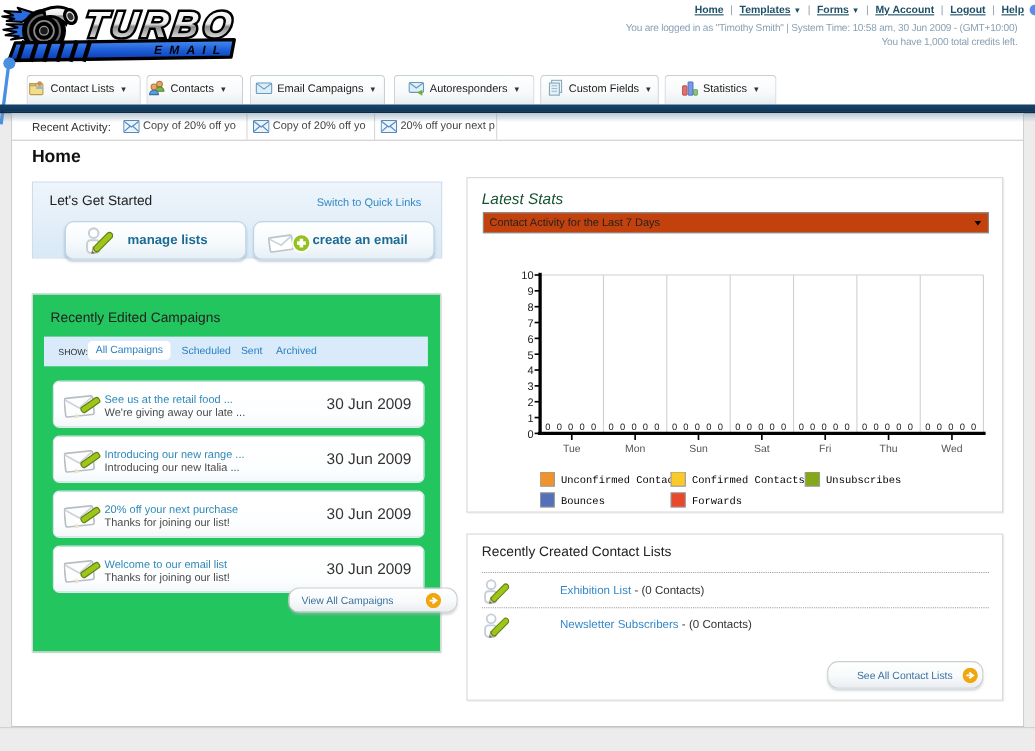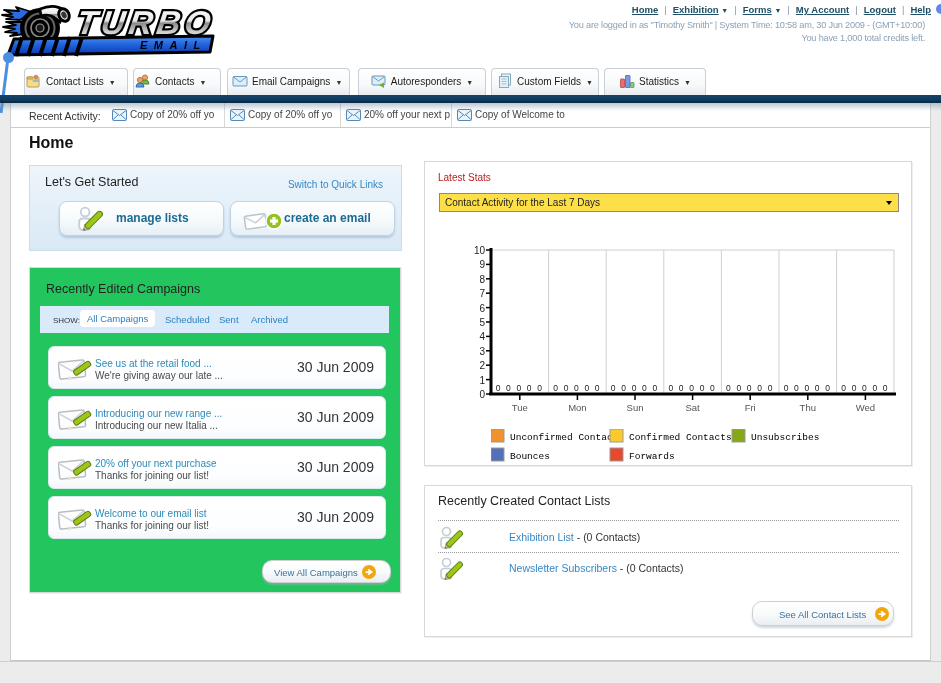--- a/index.html
+++ b/index.html
@@ -30,21 +30,21 @@
 
 
 #recent { position:absolute; left:0; top:0; width:919px; height:25px; border-bottom:1px solid #ccc; font-size:10.5px; color:#333; }
 #recent .lbl { position:absolute; left:18px; top:7px; }
 .ritem { position:absolute; top:0; height:24px; border-right:1px solid #d7d7d7; line-height:24px; padding-left:23px; font-size:10px; color:#444; white-space:nowrap; overflow:hidden; }
 .ritem svg { position:absolute; left:5px; top:6px; }
 
 #home { position:absolute; left:18px; top:31px; font-size:16px; font-weight:bold; color:#111; }
 
 
-#started { position:absolute; left:18px; top:62px; width:373px; height:86px; background:linear-gradient(#eef5fb,#d9e9f6); border:1px solid #cddcec;text-align:right; }
+#started { position:absolute; left:18px; top:62px; width:373px; height:70px; background:linear-gradient(#eef5fb,#d9e9f6); border:1px solid #cddcec;text-align:right; }
 #started h2 { position:absolute; left:15px; top:9px; font-size:12.5px; font-weight:normal; color:#222; }
 #started .switch { position:absolute; right:18px; top:13px; font-size:10px; color:#3389c5; }
 .bigbtn { position:absolute; top:35px; height:35px; width:165px; background:linear-gradient(#ffffff,#f6fafc 55%,#e6eff6); border:1px solid #bed4e4; border-radius:8px; box-shadow:0 2px 2px rgba(140,170,195,0.5); font-size:12px; font-weight:bold; color:#1b6a93; }
 .bigbtn .t { position:absolute; top:9px; }
 .bigbtn svg { position:absolute; }
 
 
 #campaigns { position:absolute; left:18px; top:164px; width:372px; height:326px; border:1px solid #d8d8d8; background:#22c55e; box-shadow:1px 1px 0 #eee; }
 #campaigns h2 { position:absolute; left:16px; top:14px; font-size:12.5px; font-weight:normal; color:#222; }
 #showbar { position:absolute; left:10px; top:38px; width:349px; height:27px; background:#d9ebfa; }
@@ -55,22 +55,22 @@
 .citem .ttl { position:absolute; left:46px; top:11px; font-size:10px; color:#2e89b8; }
 .citem .sub { position:absolute; left:46px; top:23px; font-size:10px; color:#4a4a4a; }
 .citem .date { position:absolute; right:11px; top:12px; font-size:14px; color:#333; }
 .citem svg { position:absolute; left:9px; top:7px; }
 
 .gobtn { position:absolute; background:linear-gradient(#ffffff,#f8fafb 55%,#e9eef3); border:1px solid #cfcfcf; border-radius:10px; box-shadow:0 2px 2px rgba(170,180,190,0.5); font-size:9.5px; color:#3a719f; }
 .gobtn .t { position:absolute; left:11px; top:6px; white-space:nowrap; }
 
 
 #stats { position:absolute; left:413px; top:58px; width:488px; height:305px; border:1px solid #d8d8d8; background:#fff; box-shadow:1px 1px 0 #eee; }
-#stats h2 { position:absolute; left:13px; top:10px; font-size:10px; font-weight:normal; color:#b91c1c; }
-#sel { position:absolute; left:14px; top:31px; width:460px; height:19px; border:1px solid #8a8a8a; background:#fde047; font-size:10px; color:#222; line-height:17px; padding-left:5px; }
+#stats h2 { position:absolute; left:13px; top:10px; font-size:14px; font-weight:normal; color:#14532d;font-style:italic; }
+#sel { position:absolute; left:14px; top:31px; width:460px; height:19px; border:1px solid #8a8a8a; background:#c2410c; font-size:10px; color:#222; line-height:17px; padding-left:5px; }
 #sel .arr { position:absolute; right:6px; top:7px; width:0; height:0; border-left:3.5px solid transparent; border-right:3.5px solid transparent; border-top:4.5px solid #000; }
 
 
 #rlists { position:absolute; left:413px; top:382px; width:488px; height:152px; border:1px solid #d8d8d8; background:#fff; box-shadow:1px 1px 0 #eee; }
 #rlists h2 { position:absolute; left:13px; top:8px; font-size:12.5px; font-weight:normal; color:#222; }
 .dotline { position:absolute; left:13px; width:461px; border-top:1px dotted #999; }
 .litem { position:absolute; left:13px; font-size:10.5px; }
 .litem a { color:#3488c8; text-decoration:none;padding-left:40px; }
 .litem .dk { color:#333; }
 .litem svg { position:absolute; left:1px; top:-5px; }
@@ -131,21 +131,21 @@
         <g transform="skewX(-8)">
           <text x="80" y="32" font-size="33" font-weight="bold" font-style="italic" letter-spacing="4" fill="url(#chrome)" stroke="#000" stroke-width="4.5" paint-order="stroke" font-family="'Liberation Sans',sans-serif">TURBO</text>
         </g>
       </svg>
     </div>
     <svg id="pointer" width="20" height="70" viewBox="0 0 20 70">
       <line x1="8" y1="8" x2="1" y2="63" stroke="#4a90e2" stroke-width="3"></line>
       <circle cx="8.5" cy="7.5" r="5.5" fill="#4a90e2"></circle>
     </svg>
     <div id="toplinks">
-      <a>Home</a><span class="sep">|</span><a>Exhibition</a> <span class="car">▼</span><span class="sep">|</span><a>Forms</a> <span class="car">▼</span><span class="sep">|</span><a>My Account</a><span class="sep">|</span><a>Logout</a><span class="sep">|</span><a>Help</a>
+      <a>Home</a><span class="sep">|</span><a>Templates</a> <span class="car">▼</span><span class="sep">|</span><a>Forms</a> <span class="car">▼</span><span class="sep">|</span><a>My Account</a><span class="sep">|</span><a>Logout</a><span class="sep">|</span><a>Help</a>
     </div>
     <div id="helpdot"></div>
     <div class="loginfo" style="top:20px;">You are logged in as "Timothy Smith" | System Time: 10:58 am, 30 Jun 2009 - (GMT+10:00)</div>
     <div class="loginfo" style="top:33px;">You have 1,000 total credits left.</div>
 
     <div id="tabs">
       <span class="tab" style="width:104px;"><svg width="16" height="16" viewBox="0 0 16 16">
             <rect x="1" y="4" width="12" height="10" rx="1" fill="#f3dd8a" stroke="#b99b4e"></rect>
             <path d="M1 4 L6 4 L7 6 L1 6 Z" fill="#e8c96a" stroke="#b99b4e"></path>
             <circle cx="10" cy="4" r="2.2" fill="#c98d5c"></circle>
@@ -191,24 +191,20 @@
             <path d="M1 1.5 L7.5 6.5 L14 1.5 M1 10.5 L6 6 M14 10.5 L9 6" fill="none" stroke="#5588bb"></path>
           </svg>Copy of 20% off yo</span>
       <span class="ritem" style="left:214px; width:116px;"><svg width="15" height="12" viewBox="0 0 15 12">
             <rect x="0.5" y="0.5" width="14" height="11" rx="1" fill="#eaf4fb" stroke="#5588bb"></rect>
             <path d="M1 1.5 L7.5 6.5 L14 1.5 M1 10.5 L6 6 M14 10.5 L9 6" fill="none" stroke="#5588bb"></path>
           </svg>Copy of 20% off yo</span>
       <span class="ritem" style="left:330px; width:111px;"><svg width="15" height="12" viewBox="0 0 15 12">
             <rect x="0.5" y="0.5" width="14" height="11" rx="1" fill="#eaf4fb" stroke="#5588bb"></rect>
             <path d="M1 1.5 L7.5 6.5 L14 1.5 M1 10.5 L6 6 M14 10.5 L9 6" fill="none" stroke="#5588bb"></path>
           </svg>20% off your next p</span>
-      <span class="ritem" style="left:441px; width:119px; border-right:none;"><svg width="15" height="12" viewBox="0 0 15 12">
-            <rect x="0.5" y="0.5" width="14" height="11" rx="1" fill="#eaf4fb" stroke="#5588bb"></rect>
-            <path d="M1 1.5 L7.5 6.5 L14 1.5 M1 10.5 L6 6 M14 10.5 L9 6" fill="none" stroke="#5588bb"></path>
-          </svg>Copy of Welcome to</span>
     </div>
 
     <div id="home">Home</div>
 
     <div id="started">
       <h2>Let's Get Started</h2>
       <span class="switch">Switch to Quick Links</span>
       <div class="bigbtn" style="left:29px;">
         <svg width="26" height="26" viewBox="0 0 24 24" style="left:17px; top:4px;">
             <circle cx="7.5" cy="5.5" r="4" fill="#fff" stroke="#c6cfd6" stroke-width="1.7"></circle>
@@ -288,21 +284,21 @@
               <rect x="1" y="7" width="26" height="17" rx="2" fill="#fdfdfd" stroke="#b9bec4" stroke-width="1.5"></rect>
               <path d="M2 8.5 L14 17 L26 8.5" fill="none" stroke="#ccd2d8" stroke-width="1.5"></path>
             </g>
             <rect x="14.5" y="11.5" width="19" height="5.5" rx="2" transform="rotate(-35 24 14)" fill="#9dc619" stroke="#5f7d12"></rect>
             <path d="M11 22 l4 3 L9.5 26.5 Z" fill="#e9e2cd"></path>
           </svg>
         <span class="ttl">Welcome to our email list</span>
           <span class="sub">Thanks for joining our list!</span>
           <span class="date">30 Jun 2009</span>
       </div>
-      <div class="gobtn" style="left:232px; top:292px; width:129px; height:23px;">
+      <div class="gobtn" style="left:232px; top:266px; width:154px; height:23px;">
           <span class="t" style="left:11px; top:6px;">View All Campaigns</span>
         <svg width="14" height="14" viewBox="0 0 16 16" style="position:absolute; right:14px; top:4px;">
             <circle cx="8" cy="8" r="8" fill="#f2a60d"></circle>
             <path d="M4 8 h5 M7 5 l4 3 -4 3" stroke="#fff" stroke-width="2" fill="none"></path>
           </svg>
       </div>
     </div>
 
     <div id="stats">
       <h2>Latest Stats</h2>

